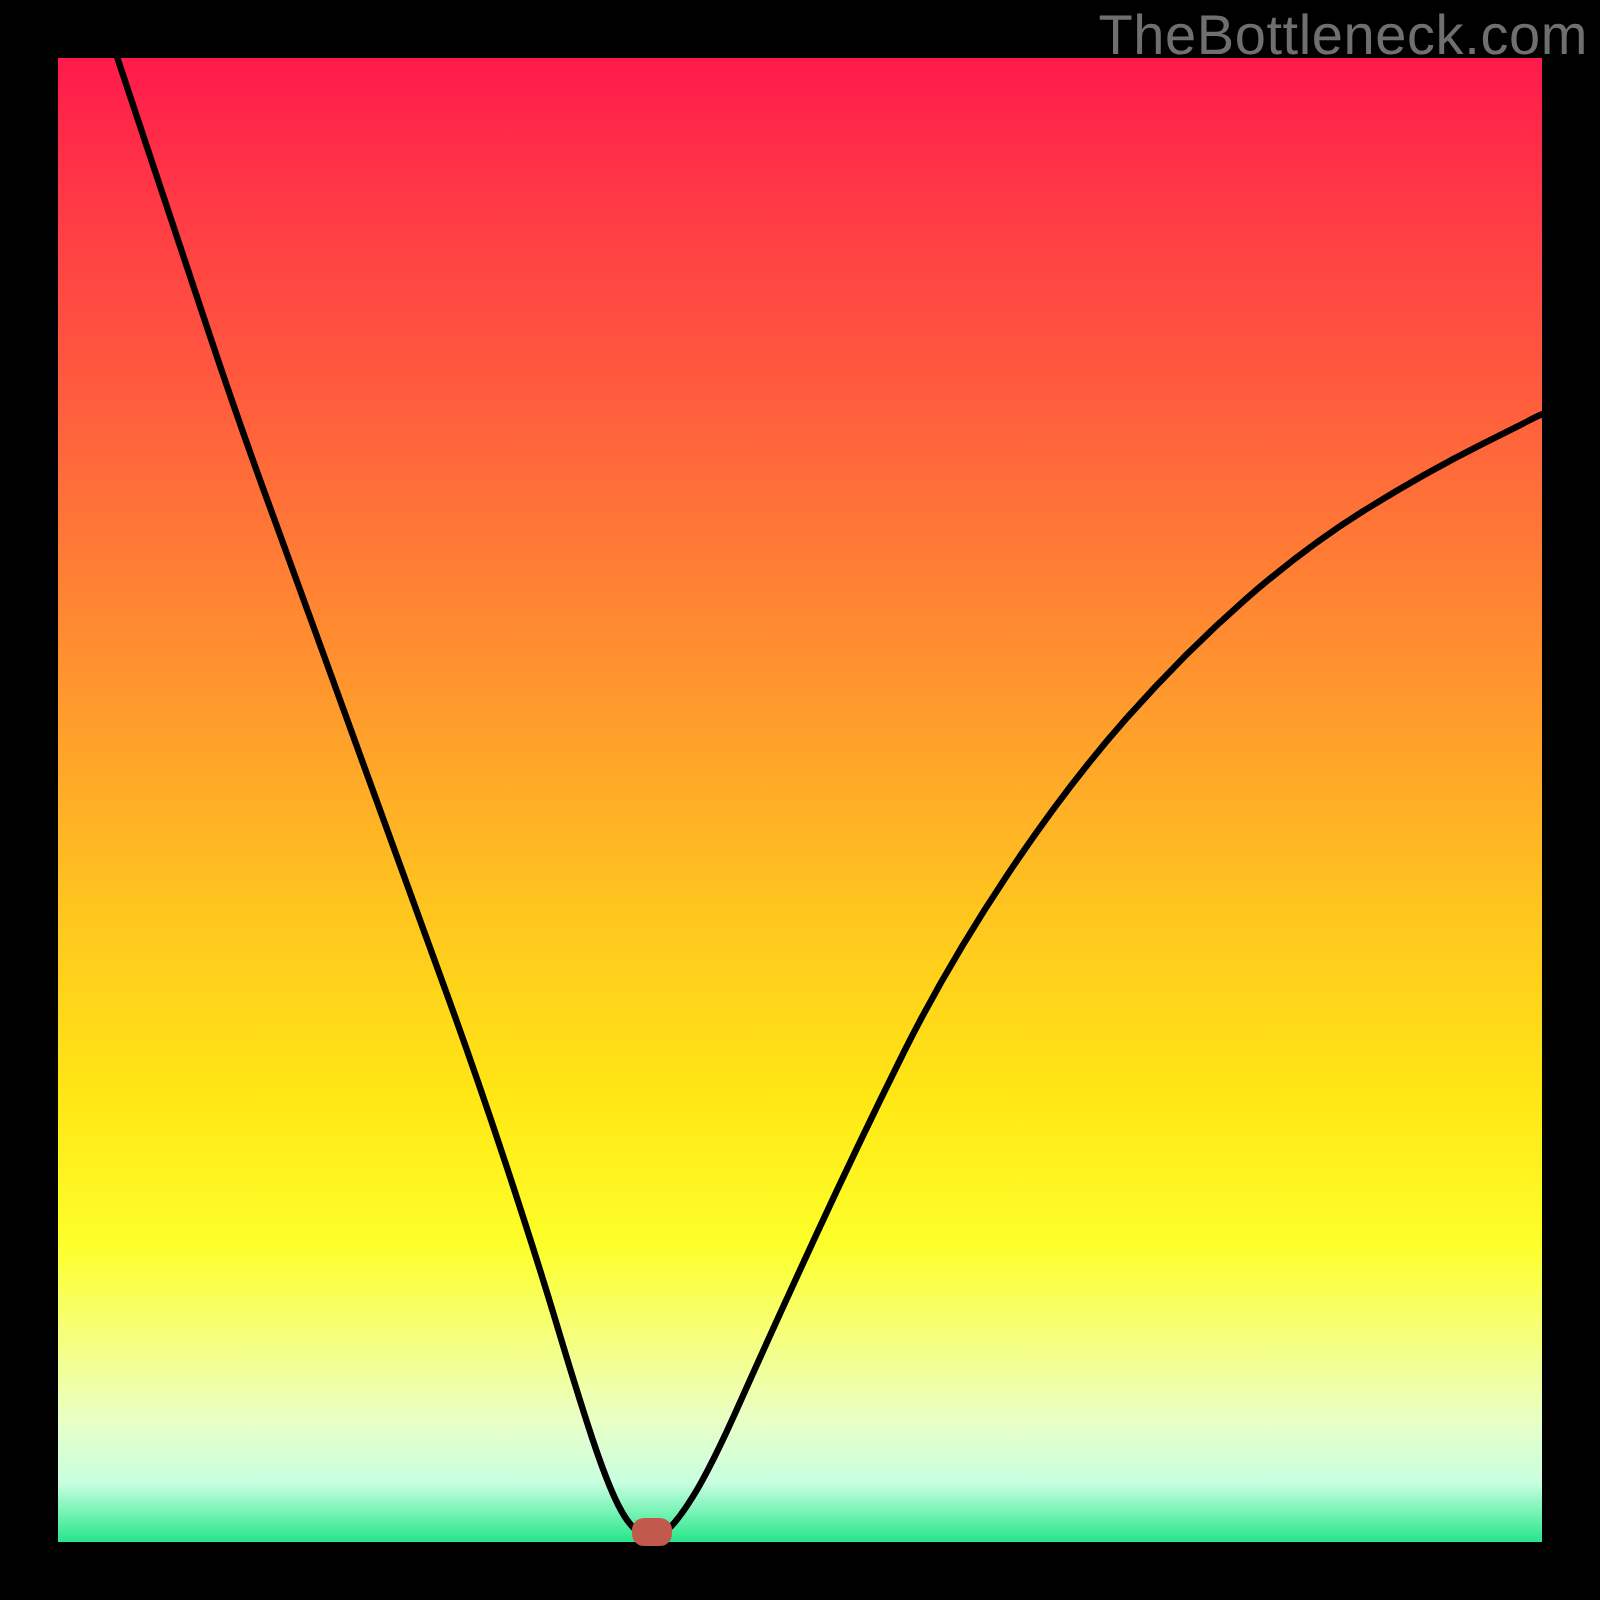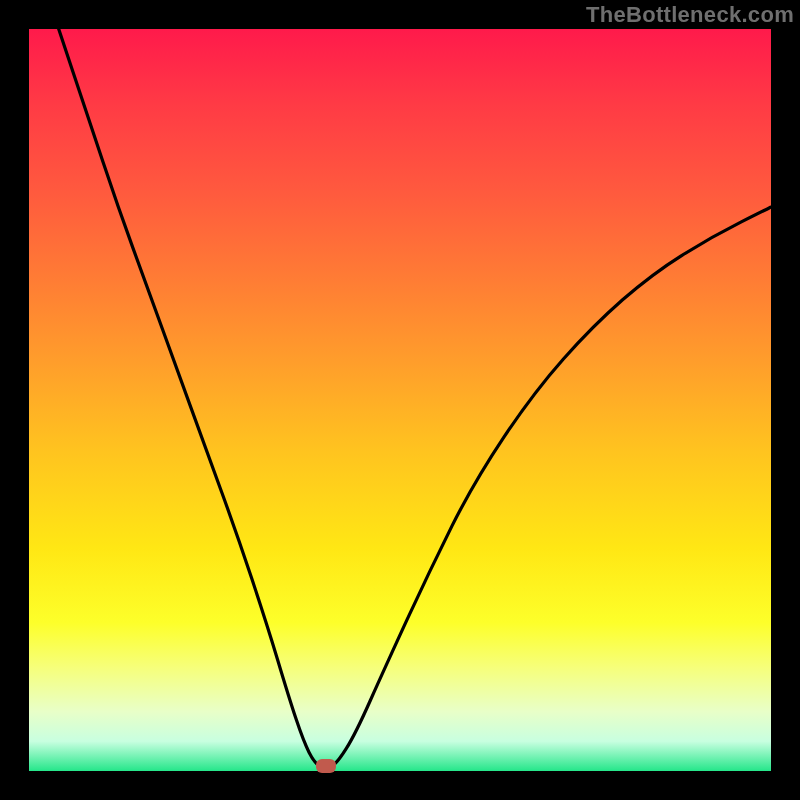--- a/index.html
+++ b/index.html
@@ -39,22 +39,22 @@
       #e8ffc8 92%,
       #c8ffe0 96%,
       #25e68a 100%
     );
   }
   .watermark {
     position: absolute;
     top: 2px;
     right: 6px;
     color: #6f6f6f;
-    font-size: 22px;
-    font-weight: 700;
+    font-size: 28px;
+    font-weight: 400;
     letter-spacing: 0.3px;
     z-index: 5;
   }
   svg.curve {
     position: absolute;
     left: 0;
     top: 0;
     width: 742px;
     height: 742px;
     z-index: 3;

